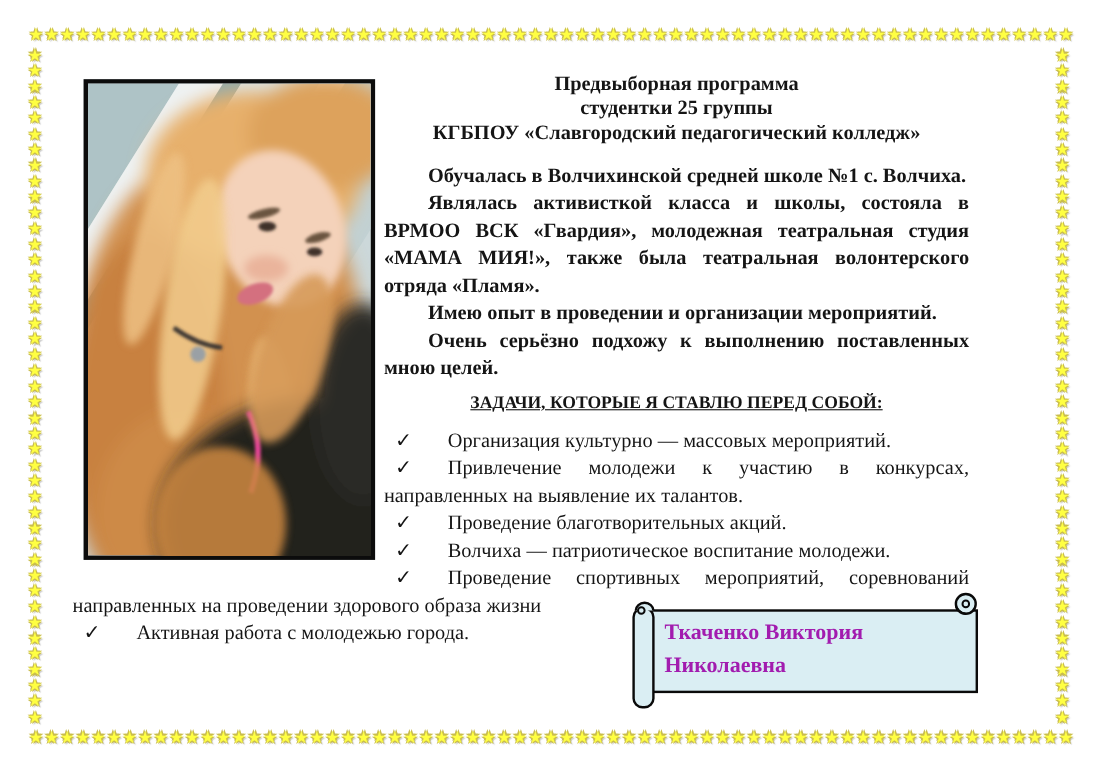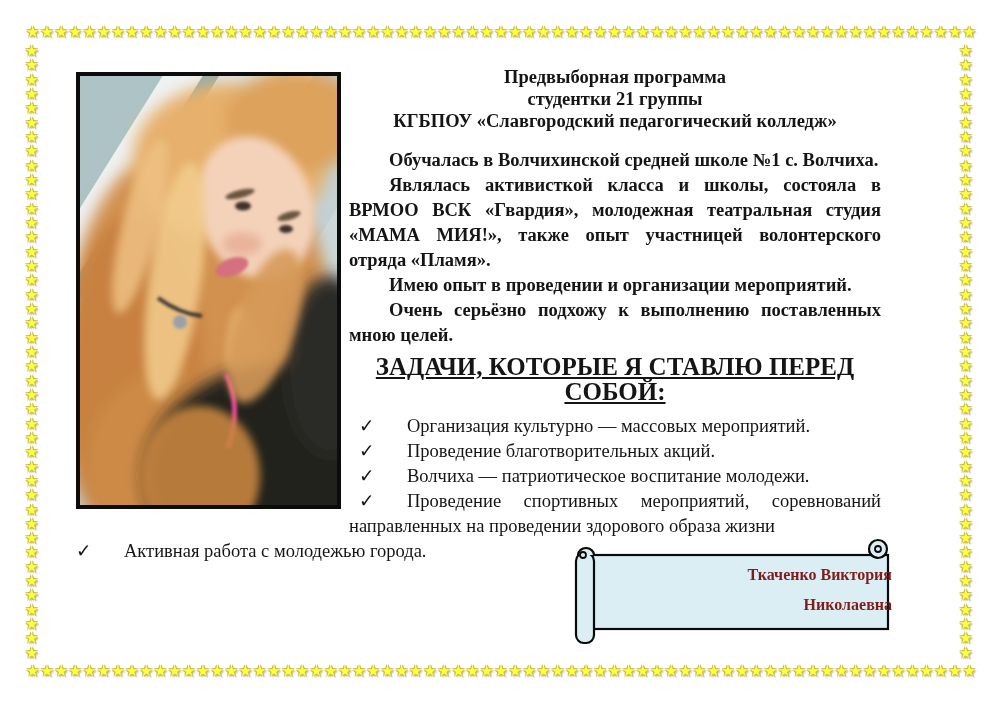--- a/index.html
+++ b/index.html
@@ -31,31 +31,31 @@
   .photo{
     float:left;width:257px;height:429px;border:4px solid #0c0c0c;
     margin:10px 8px 26px 10px;background:#cdd9db;overflow:hidden;
   }
   .photo svg{display:block;}
   .doc-title{font-weight:bold;text-align:center;line-height:22px;padding-top:4px;}
   .para{margin:0;text-indent:40px;font-weight:bold;}
   .para-group{margin-top:16px;}
   .tasks-heading{
     font-weight:bold;text-align:center;text-decoration:underline;
-    font-size:25px;margin:6px 0 10px 0;line-height:25px;
+    font-size:16px;margin:6px 0 10px 0;line-height:25px;
   }
   .task{margin:0;}
   .check{display:inline-block;width:48px;margin-left:10px;text-align:left;}
 
   
   .banner{position:absolute;left:570px;top:538px;width:330px;height:115px;}
   .banner svg{position:absolute;left:0;top:0;}
   .banner-text{
-    position:absolute;left:34px;right:8px;top:22px;text-align:right;
-    font-weight:bold;font-size:16px;line-height:30px;color:#7f1d1d;
+    position:absolute;left:34px;right:8px;top:22px;text-align:left;
+    font-weight:bold;font-size:20px;line-height:30px;color:#a21caf;
   }
 </style>
 </head>
 <body>
 
 <div class="page">
 
   <div class="stars stars-top">
       <span class="star">★</span>
       <span class="star">★</span>
@@ -346,35 +346,38 @@
 
         <g filter="url(#b4)" opacity="0.9">
           <ellipse cx="120" cy="400" rx="60" ry="70" fill="#c8853f"></ellipse>
           <ellipse cx="185" cy="250" rx="30" ry="80" fill="#d69a58" transform="rotate(18 185 250)"></ellipse>
         </g>
       </svg>
     </div>
 
     <div class="doc-title">
       <div>Предвыборная программа</div>
-      <div>студентки 21 группы</div>
+      <div>студентки 25 группы</div>
       <div>КГБПОУ «Славгородский педагогический колледж»</div>
     </div>
 
     <div class="para-group">
       <p class="para">Обучалась в Волчихинской средней школе №1 с. Волчиха.</p>
-      <p class="para">Являлась активисткой класса и школы, состояла в ВРМОО ВСК «Гвардия», молодежная театральная студия «МАМА МИЯ!», также опыт участницей волонтерского отряда «Пламя».</p>
+      <p class="para">Являлась активисткой класса и школы, состояла в ВРМОО ВСК «Гвардия», молодежная театральная студия «МАМА МИЯ!», также была театральная волонтерского отряда «Пламя».</p>
       <p class="para">Имею опыт в проведении и организации мероприятий.</p>
       <p class="para">Очень серьёзно подхожу к выполнению поставленных мною целей.</p>
     </div>
 
     <h2 class="tasks-heading">ЗАДАЧИ, КОТОРЫЕ Я СТАВЛЮ ПЕРЕД СОБОЙ:</h2>
 
     <p class="task">
       <span class="check">✓</span><span>Организация культурно — массовых мероприятий.</span>
+    </p>
+    <p class="task">
+      <span class="check">✓</span><span>Привлечение молодежи к участию в конкурсах, направленных на выявление их талантов.</span>
     </p>
     <p class="task">
       <span class="check">✓</span><span>Проведение благотворительных акций.</span>
     </p>
     <p class="task">
       <span class="check">✓</span><span>Волчиха — патриотическое воспитание молодежи.</span>
     </p>
     <p class="task">
       <span class="check">✓</span><span>Проведение спортивных мероприятий, соревнований направленных на проведении здорового образа жизни</span>
     </p>

